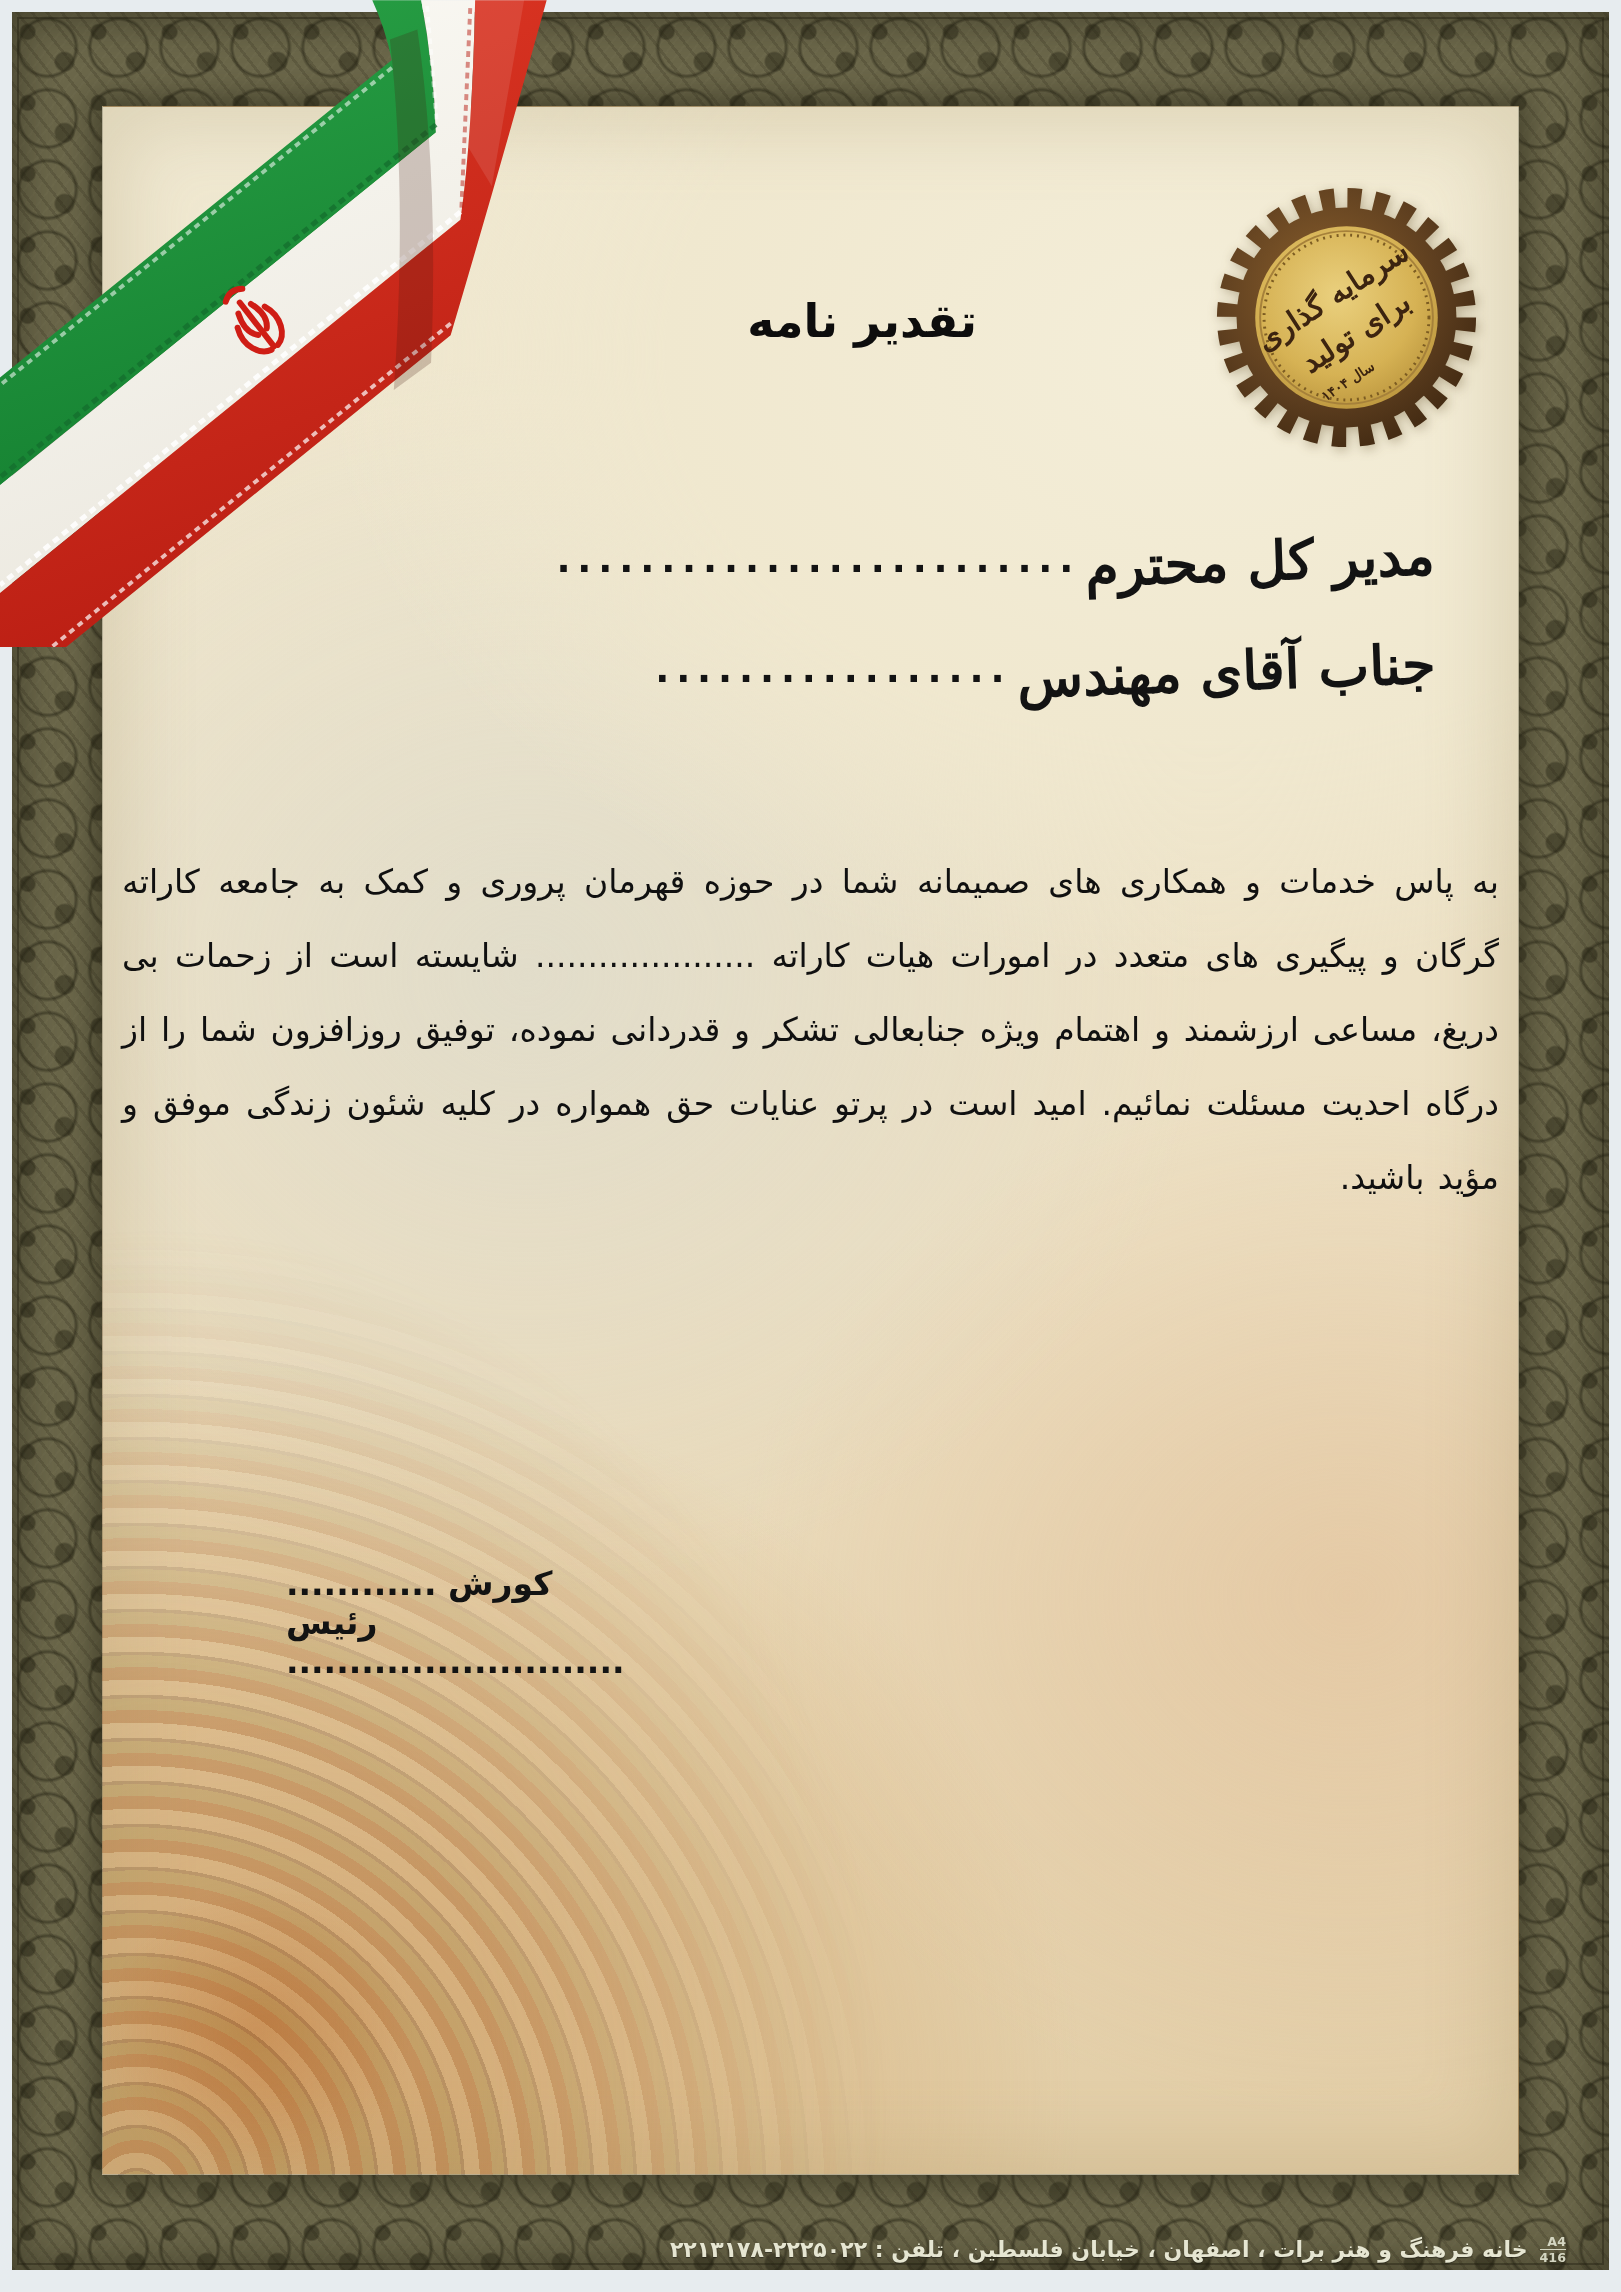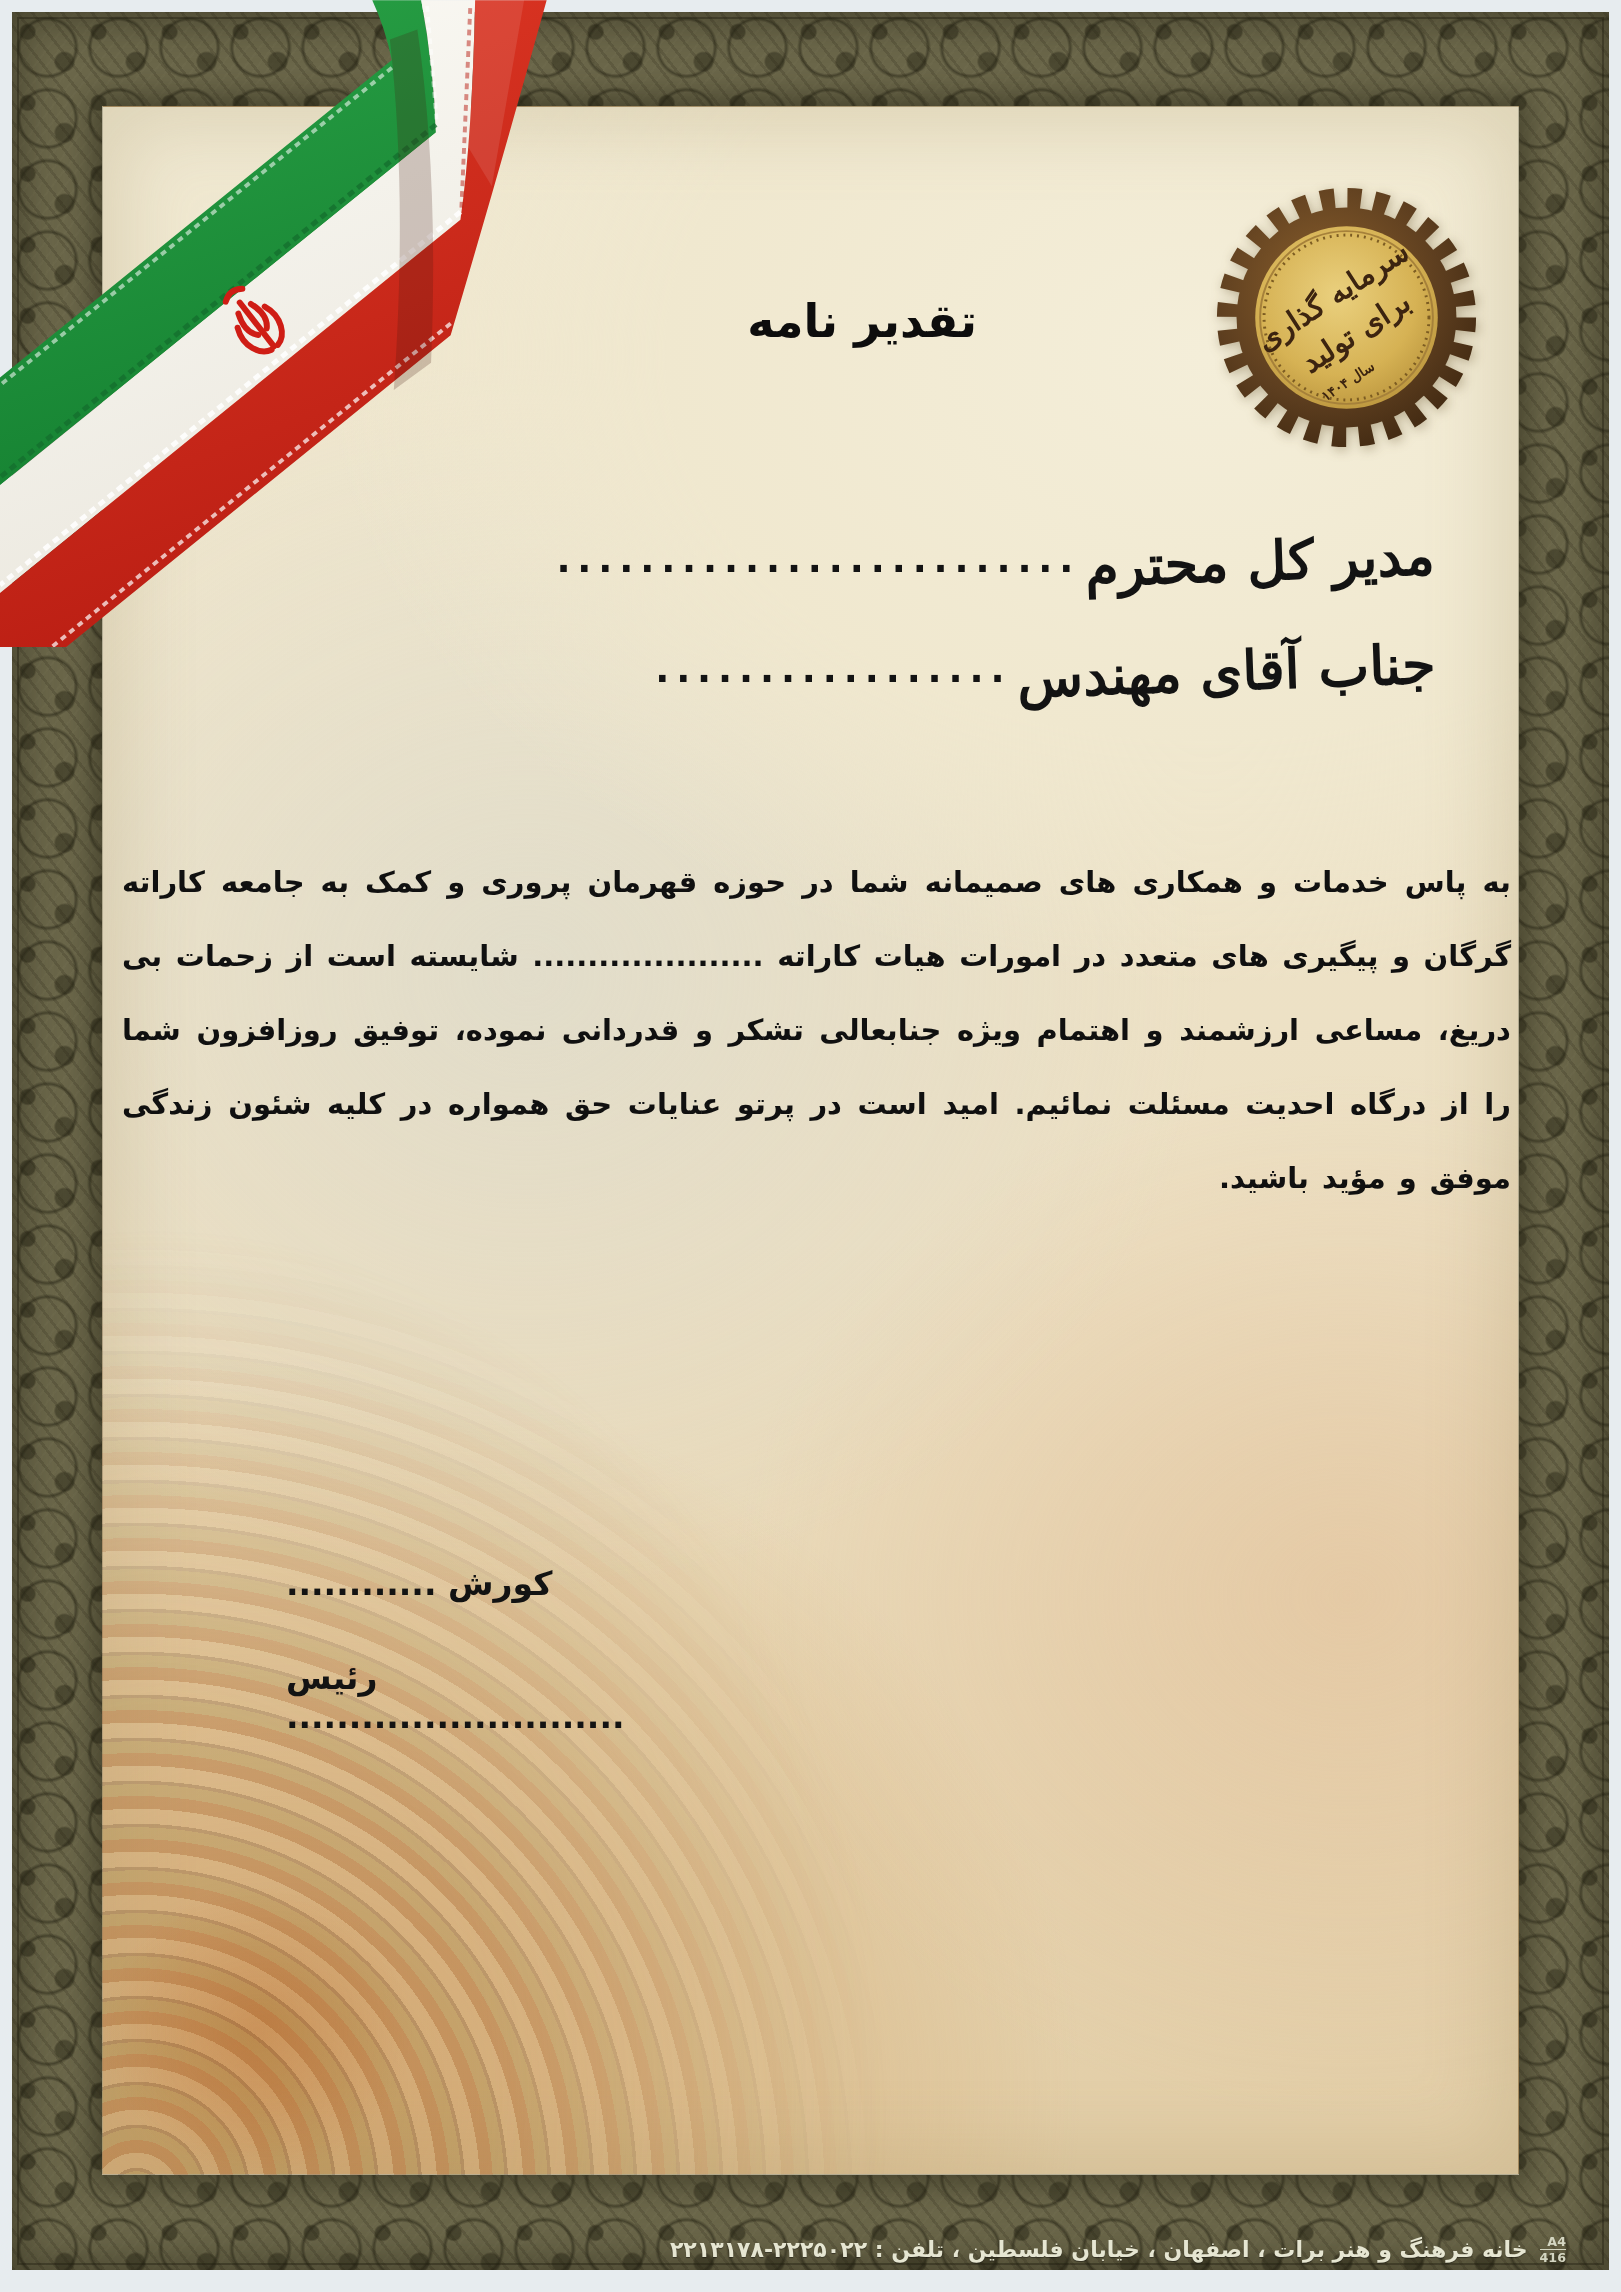--- a/index.html
+++ b/index.html
@@ -53,30 +53,30 @@
     position:absolute;right:186px;direction:rtl;white-space:nowrap;color:#131313;
   }
   .calli-label{
     font-family:"DejaVu Serif",serif;font-weight:bold;font-size:54px;
     display:inline-block;transform:rotate(-2deg);
   }
   .calli-dots{
     font-size:37px;font-weight:bold;letter-spacing:6.9px;vertical-align:7.8px;
   }
   .body-text{
-    position:absolute;left:122px;right:110px;top:845px;
+    position:absolute;left:122px;right:122px;top:845px;
     direction:rtl;text-align:justify;color:#101010;
-    font-size:29px;font-weight:bold;line-height:74px;word-spacing:2.9px;
+    font-size:33px;font-weight:normal;line-height:74px;word-spacing:2.9px;
   }
   .body-text p{margin:0 0 13.7px 0;}
   .signature{
     position:absolute;left:286px;top:1564px;width:372px;direction:rtl;text-align:left;
     font-size:33px;font-weight:bold;color:#131313;
   }
-  .signature .sig-title{margin-top:55px;}
+  .signature .sig-title{}
   .footer{
     position:absolute;right:55px;bottom:29px;direction:rtl;
     display:flex;align-items:center;gap:11.8px;color:#e6e6d2;
   }
   .footer .venue{font-size:22px;font-weight:bold;text-shadow:0 1px 1px rgba(0,0,0,.4);}
   .paper-code{
     direction:ltr;text-align:right;font-size:12.7px;line-height:1.05;color:#d4d6c2;font-weight:bold;
   }
   .paper-code .num{display:block;border-top:1px solid #d4d6c2;padding-top:1px;}
   .ribbon-svg{position:absolute;left:0;top:0;}

